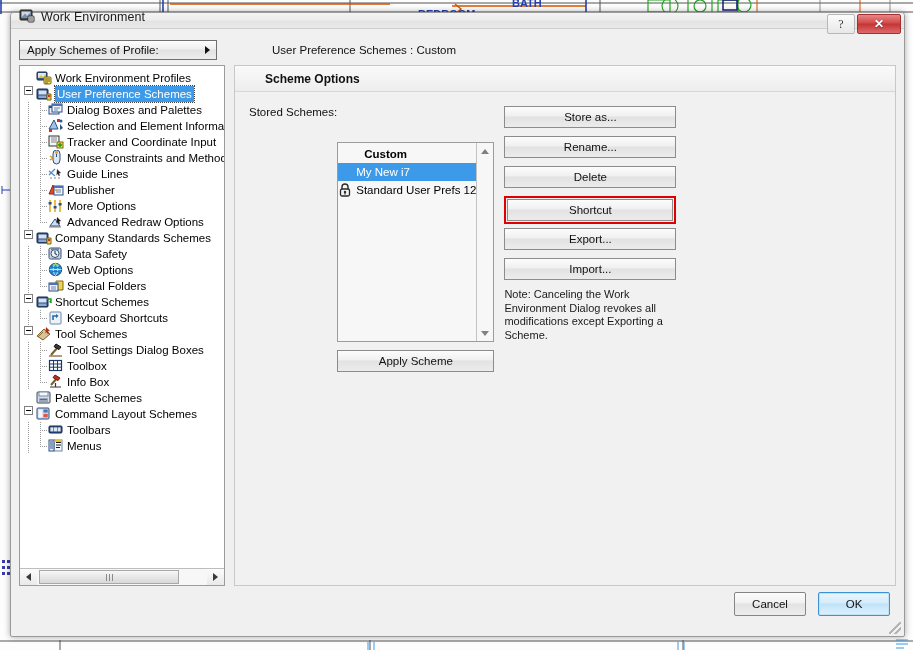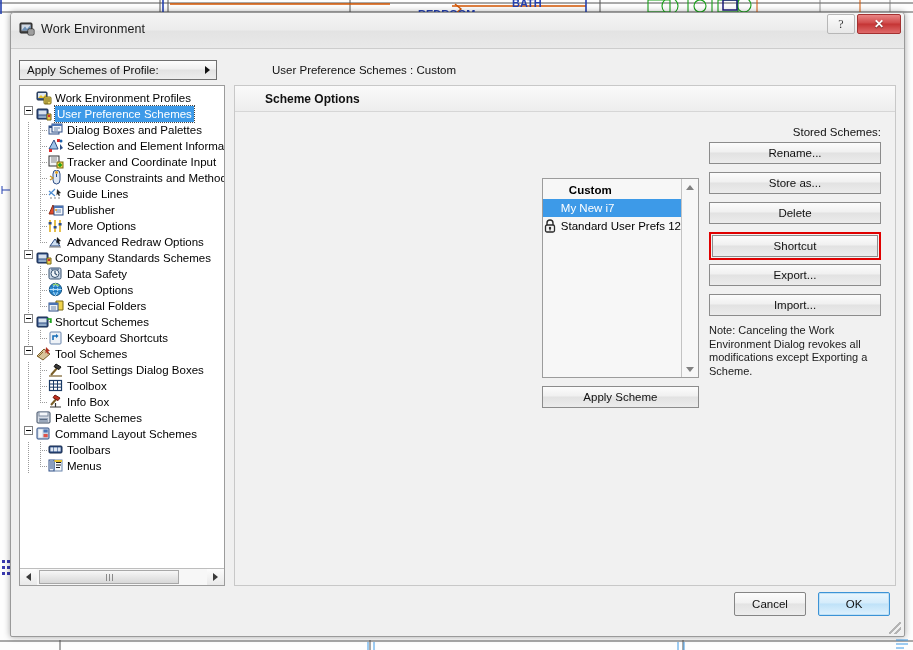--- a/index.html
+++ b/index.html
@@ -22,25 +22,25 @@
     width: 895px; height: 625px;
     background: #f0f0f0;
     border: 1px solid #9a9a9a;
     border-radius: 4px 4px 2px 2px;
     box-shadow: 0 0 6px rgba(0,0,0,0.35);
     display: flex; flex-direction: column;
   }
 
   
   #titlebar {
-    height: 36px;
+    height: 16px;
     background: linear-gradient(to bottom,#f4f4f4 0%,#ececec 48%,#e3e3e3 52%,#e9e9e9 100%);
     border-bottom: 1px solid #cdcdcd;
     border-radius: 3px 3px 0 0;
-    display: flex; align-items: center;
+    display: flex; align-items: flex-end;
     padding: 0 2px 4px 8px;
     position: relative;
   }
   #titlebar .title-icon {
     width: 16px; height: 16px; margin-right: 6px; flex: 0 0 auto;
   }
   #titlebar .title-text {
     font-size: 12.5px; color: #1b1b1b; letter-spacing: .1px;
     white-space: nowrap;
   }
@@ -159,21 +159,21 @@
     position: relative;
   }
   #scheme-options-hdr {
     height: 26px; flex: 0 0 auto;
     background: linear-gradient(to bottom,#fafafa,#ededed);
     border-bottom: 1px solid #d6d6d6;
     display: flex; align-items: center;
     padding-left: 30px;
     font-size: 12px; font-weight: bold; color: #111;
   }
-  #content-inner { padding: 14px 14px 0 14px; display: flex; flex-direction: column; flex: 1; min-height: 0; align-items: flex-end; }
+  #content-inner { padding: 14px 14px 0 14px; display: flex; flex: 1; min-height: 0; }
   #stored-label { font-size: 11.5px; color: #111; margin-bottom: 4px; }
 
   #list-row { display: flex; align-items: flex-start; }
   #listbox-wrap { flex: 1; min-width: 0; margin-top: 36px; }
   #listbox {
     height: 200px;
     border: 1px solid #9c9c9c;
     background: #f7f7f7;
     display: flex;
   }
@@ -673,24 +673,24 @@
                   <div class="vsb-arrow">
                       <span class="tri-down"></span>
                     </div>
                 </div>
               </div>
               <div id="apply-scheme-btn">Apply Scheme</div>
             </div>
 
             <div id="btn-col">
                 <div class="act-btn-wrap">
-                  <div class="act-btn">Rename...</div>
+                  <div class="act-btn">Store as...</div>
                 </div>
                 <div class="act-btn-wrap">
-                  <div class="act-btn">Store as...</div>
+                  <div class="act-btn">Rename...</div>
                 </div>
                 <div class="act-btn-wrap">
                   <div class="act-btn">Delete</div>
                 </div>
                 <div class="act-btn-wrap highlighted">
                   <div class="act-btn">Shortcut</div>
                 </div>
                 <div class="act-btn-wrap">
                   <div class="act-btn">Export...</div>
                 </div>

